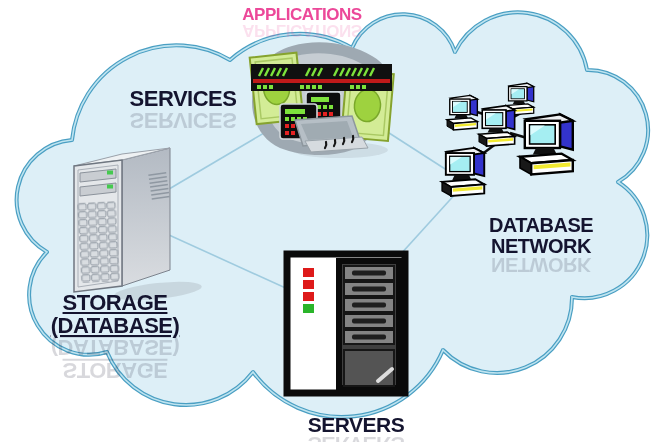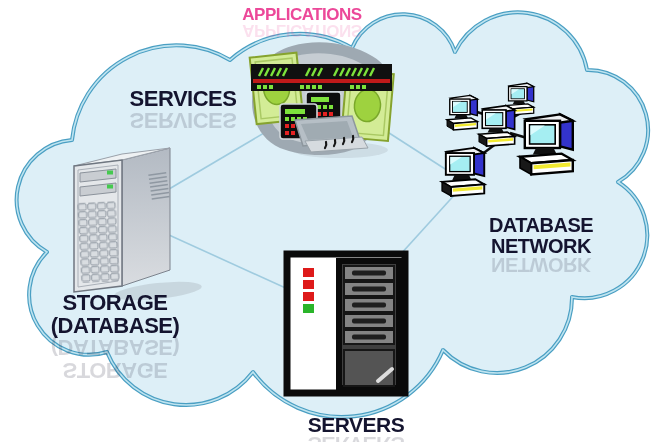--- a/index.html
+++ b/index.html
@@ -14,21 +14,21 @@
     -webkit-user-select:none;user-select:none;
   }
   .label .main{display:block;}
   .label .refl{
     display:block;transform:scaleY(-1);opacity:0.16;
     filter:blur(0.6px);margin-top:-3px;
   }
   .lbl-apps{left:221px;top:6px;width:162px;font-size:17px;color:#ec4899;}
   .lbl-services{left:122px;top:88px;width:122px;font-size:22px;}
   .lbl-network{left:474px;top:215px;width:134px;font-size:20px;}
-  .lbl-storage{left:1px;top:292px;width:228px;font-size:22px;}
+  .lbl-storage{left:1px;top:292px;width:228px;font-size:22px;text-decoration:underline;}
   .lbl-servers{left:296px;top:414px;width:120px;font-size:21px;}
 </style>
 </head>
 <body>
 
 <div id="stage">
 
   <svg id="scene" width="666" height="442" viewBox="0 0 666 442">
     <defs>
       <linearGradient id="gradSide" x1="0" y1="0" x2="0" y2="1">

